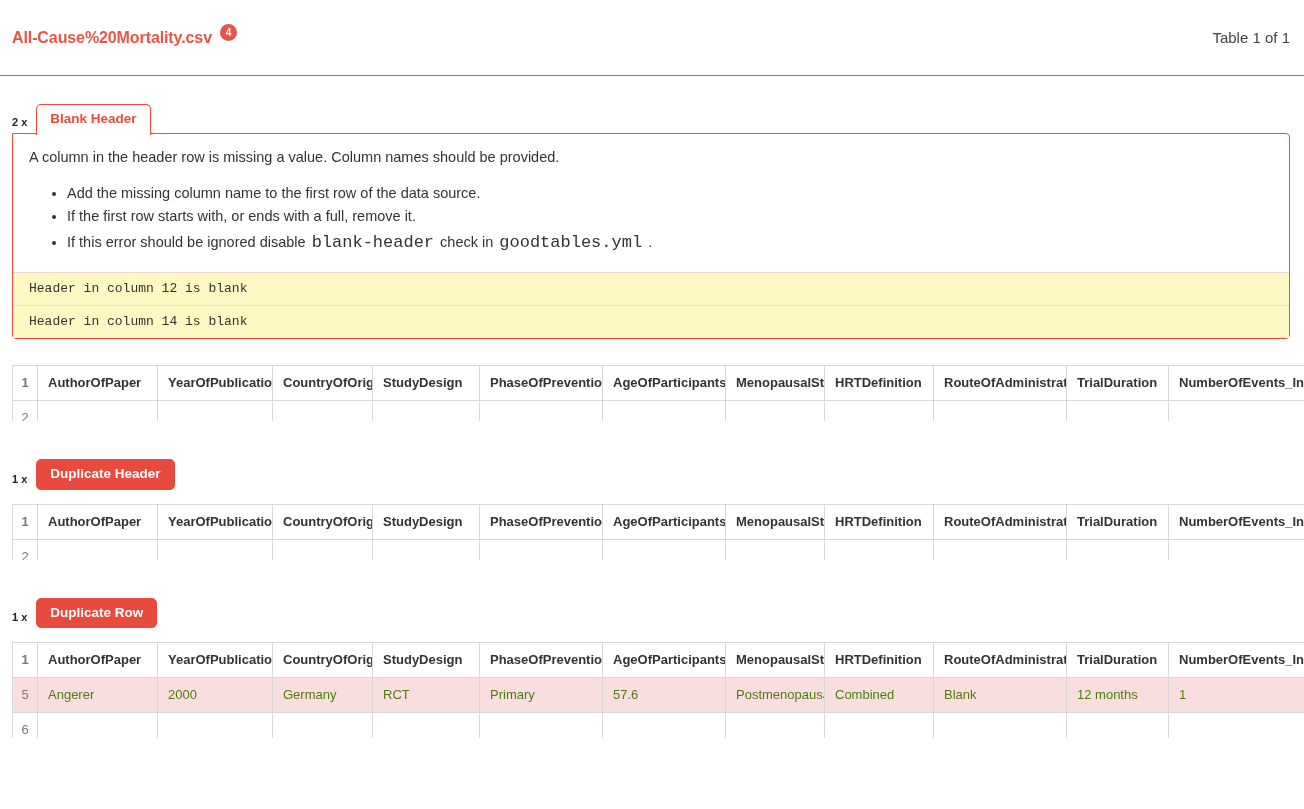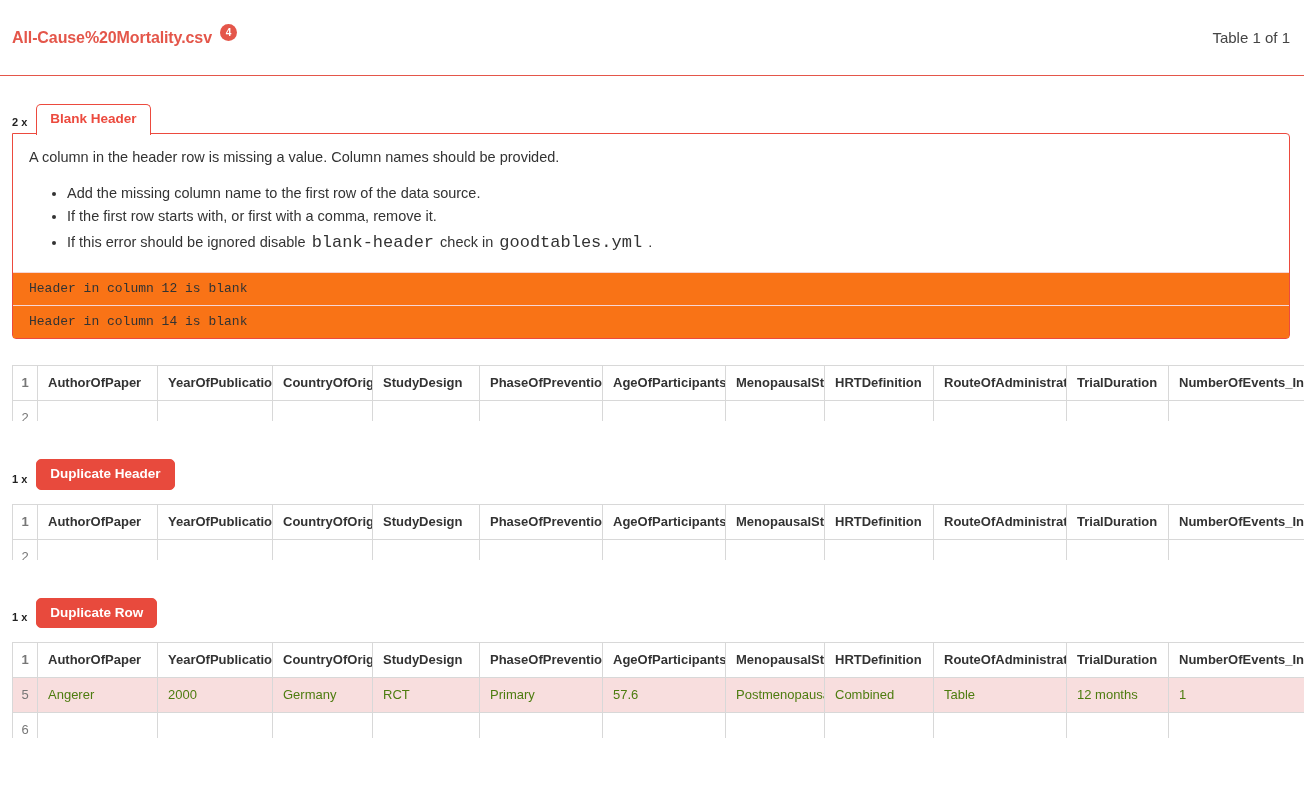--- a/index.html
+++ b/index.html
@@ -98,21 +98,21 @@
   }
   .err-list-head {
     border-top: 1.5px solid #ec4a3e;
     background: #fdeeee;
     padding: 10px 16px 11px 16px;
     font-size: 14.5px;
     color: #333333;
   }
   .err-row {
     border-top: 1px solid #f6d6d6;
-    background: #f97316;
+    background: #fef9c3;
     padding: 8px 16px 9px 16px;
     font-family: "Liberation Mono", "DejaVu Sans Mono", monospace;
     font-size: 13px;
     color: #333333;
   }
 
   
   .table-viewport {
     margin-top: 26px;
     width: 1292px;
@@ -177,21 +177,21 @@
       <div class="group-head">
         <span class="group-count">2 x</span>
         <span class="group-tab open">Blank Header</span>
       </div>
 
       <div class="detail-panel">
         <div class="detail-body">
           <p>A column in the header row is missing a value. Column names should be provided.</p>
           <ul>
             <li><span>Add the missing column name to the first row of the data source.</span></li>
-            <li><span>If the first row starts with, or first with a comma, remove it.</span></li>
+            <li><span>If the first row starts with, or ends with a full, remove it.</span></li>
             <li><span>If this error should be ignored disable </span><code class="mono">blank-header</code><span> check in </span><code class="mono">goodtables.yml</code><span> .</span></li>
           </ul>
         </div>
         <div class="err-row">Header in column 12 is blank</div>
         <div class="err-row">Header in column 14 is blank</div>
       </div>
 
       <div class="table-viewport">
         <div class="clip-wrap" style="height:56px;">
           <table class="data">
@@ -307,21 +307,21 @@
               <tr class="highlight">
                 <td class="rownum">5</td>
                 <td>Angerer</td>
                 <td>2000</td>
                 <td>Germany</td>
                 <td>RCT</td>
                 <td>Primary</td>
                 <td>57.6</td>
                 <td>Postmenopausal</td>
                 <td>Combined</td>
-                <td>Table</td>
+                <td>Blank</td>
                 <td>12 months</td>
                 <td>1</td>
               </tr>
               <tr class="clipped">
                 <td class="rownum">6</td>
                 <td></td>
                 <td></td>
                 <td></td>
                 <td></td>
                 <td></td>

